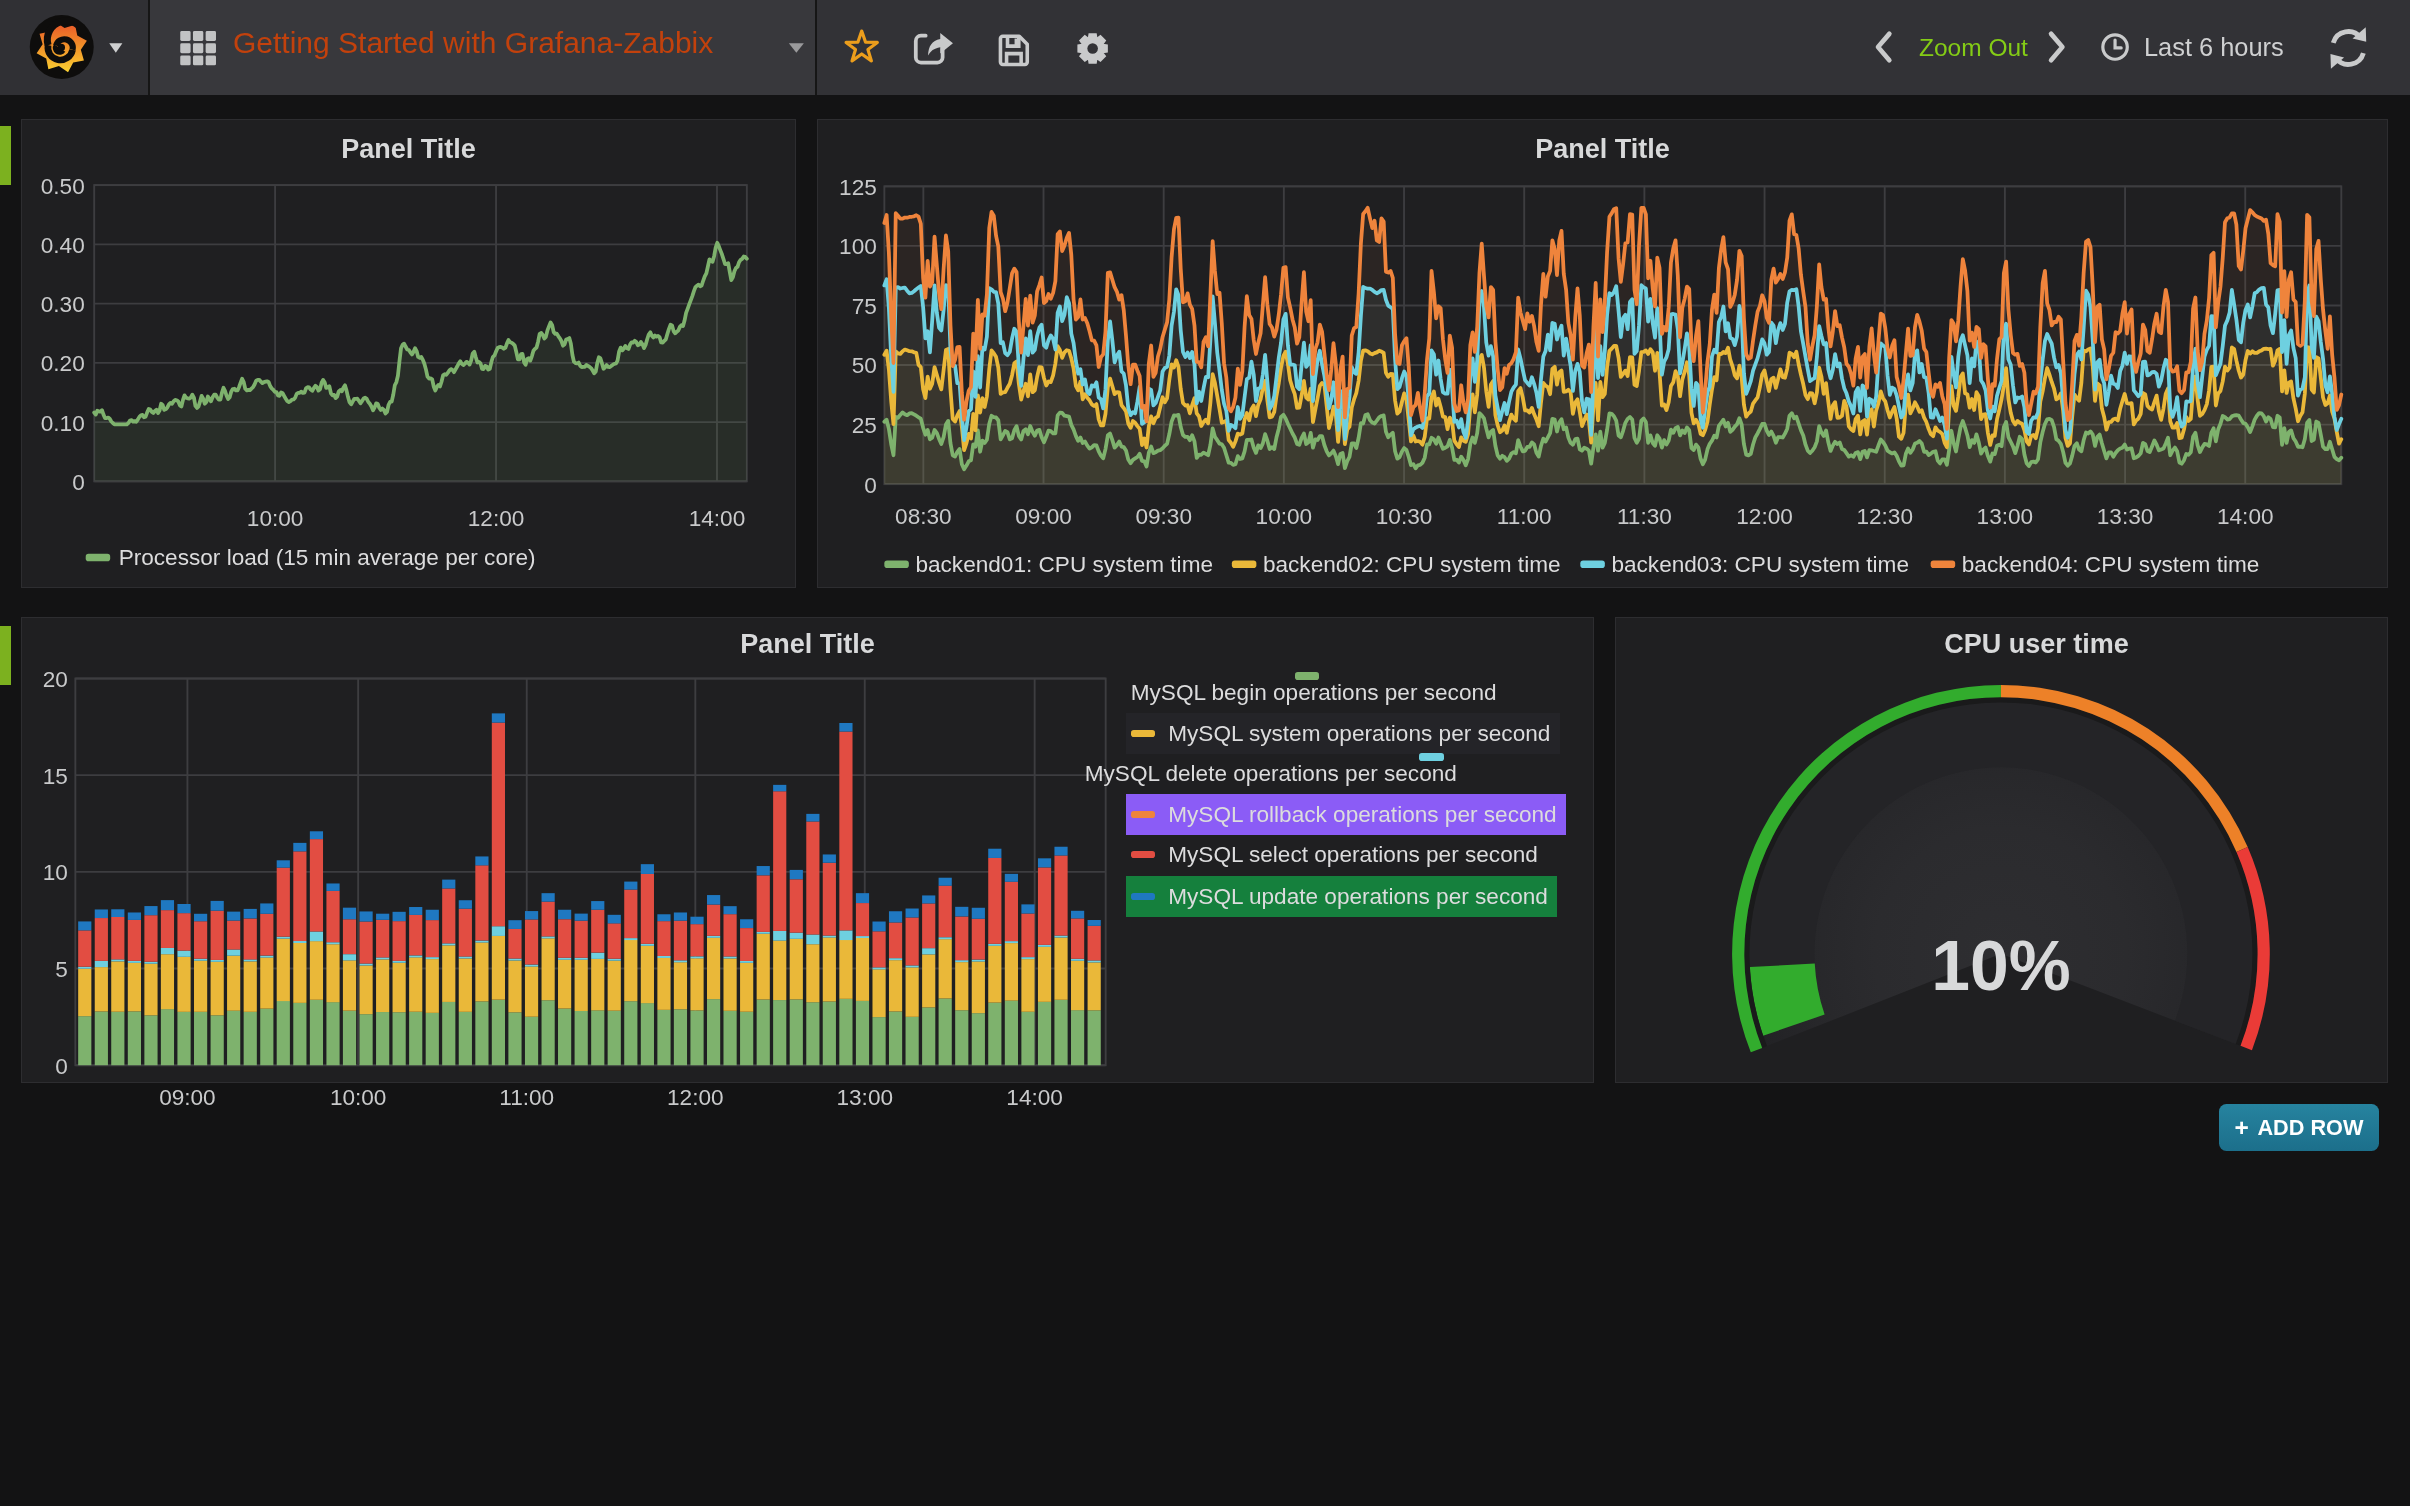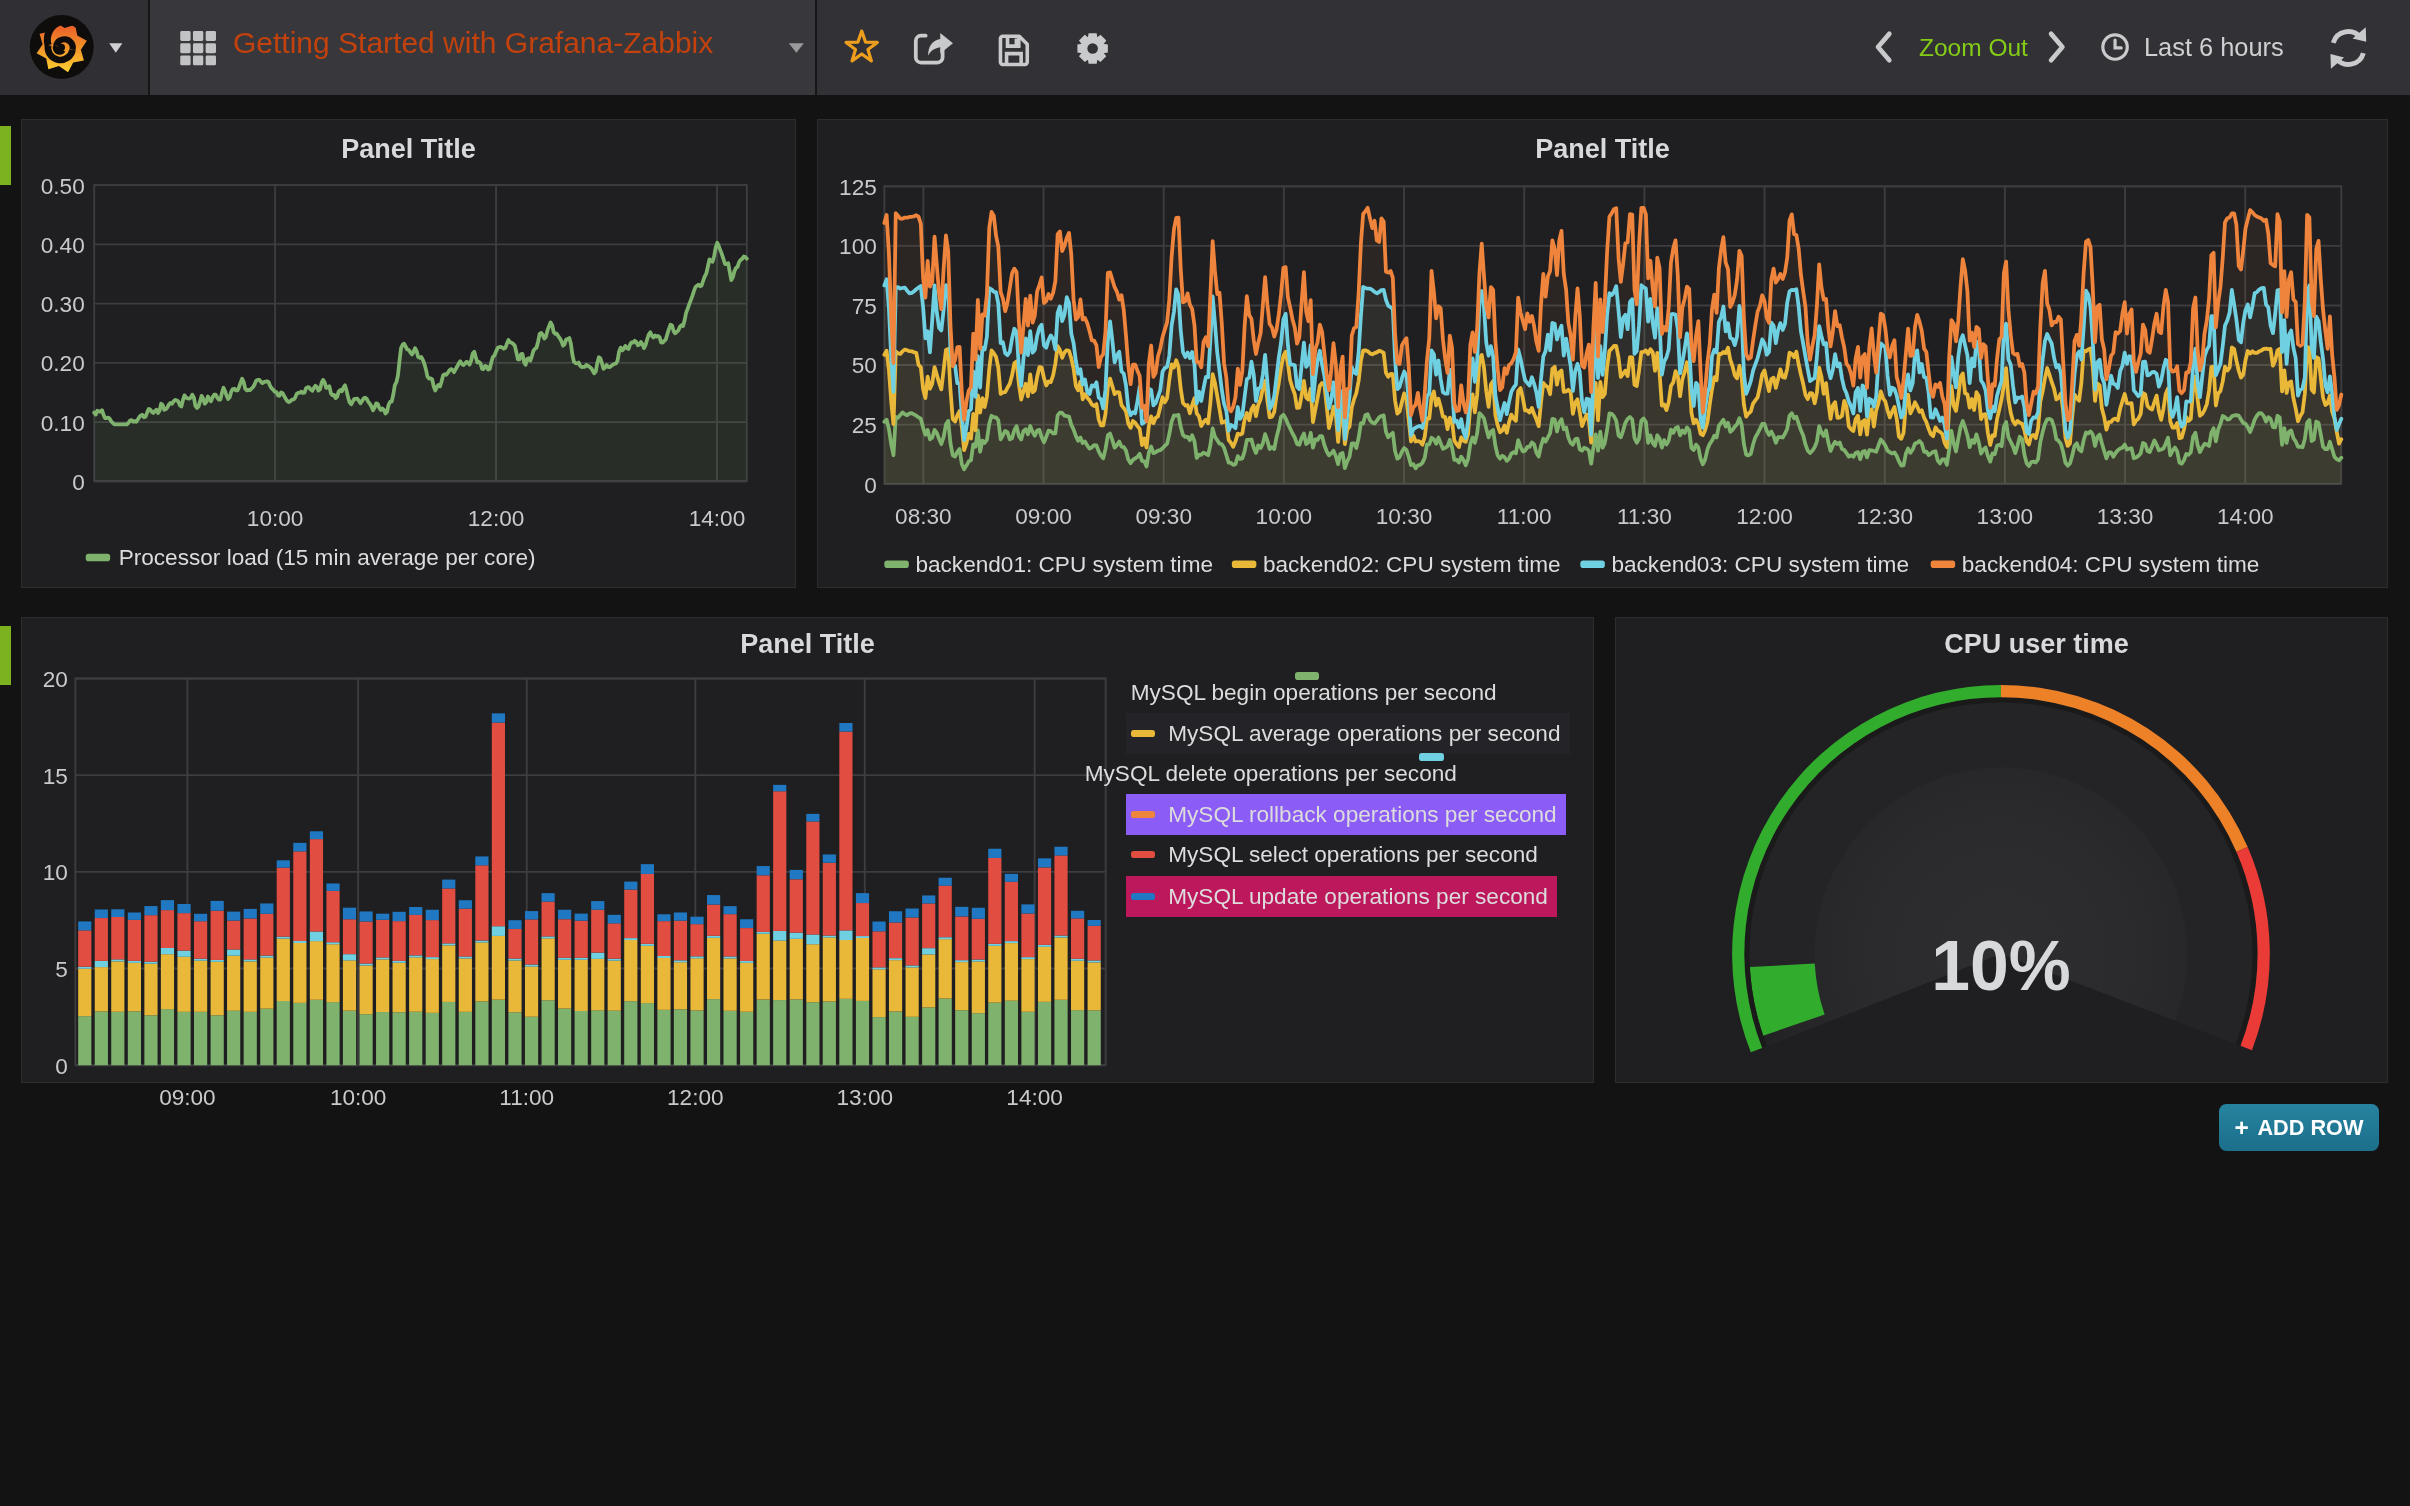--- a/index.html
+++ b/index.html
@@ -525,34 +525,34 @@
     <path d="M2386.6 899.3 A285.5 285.5 0 0 1 2391.1 1115.0 L2379.0 1110.4 A272.5 272.5 0 0 0 2374.7 904.5 Z" fill="#ea3b37"></path>
 <text x="2124.6" y="1051" text-anchor="middle" font-size="74" font-weight="bold" fill="#D8D9DA" font-family="Liberation Sans, sans-serif">10%</text>
 </svg>
 
 <div style="position:absolute;left:1126px;top:672px;height:41px;padding:0 9.4px 0 4.7px;display:flex;align-items:center;flex-direction:column;">
     <span style="display:inline-block;width:24.5px;height:7.5px;border-radius:2.8px;background:#7EB26D;margin-right:13px;"></span>
     <span style="font-size:22.6px;color:#dcdcdd;white-space:nowrap;">MySQL begin operations per second</span>
   </div>
 <div style="position:absolute;left:1126px;top:713px;height:41px;background:#242428;padding:0 9.4px 0 4.7px;display:flex;align-items:center;">
     <span style="display:inline-block;width:24.5px;height:7.5px;border-radius:2.8px;background:#EAB839;margin-right:13px;"></span>
-    <span style="font-size:22.6px;color:#dcdcdd;white-space:nowrap;">MySQL average operations per second</span>
+    <span style="font-size:22.6px;color:#dcdcdd;white-space:nowrap;">MySQL system operations per second</span>
   </div>
 <div style="position:absolute;left:1080px;top:753px;height:41px;padding:0 9.4px 0 4.7px;display:flex;align-items:flex-end;flex-direction:column;">
     <span style="display:inline-block;width:24.5px;height:7.5px;border-radius:2.8px;background:#6ED0E0;margin-right:13px;"></span>
     <span style="font-size:22.6px;color:#dcdcdd;white-space:nowrap;">MySQL delete operations per second</span>
   </div>
 <div style="position:absolute;left:1126px;top:794px;height:41px;background:#8b5cf6;padding:0 9.4px 0 4.7px;display:flex;align-items:center;">
     <span style="display:inline-block;width:24.5px;height:7.5px;border-radius:2.8px;background:#EF843C;margin-right:13px;"></span>
     <span style="font-size:22.6px;color:#dcdcdd;white-space:nowrap;">MySQL rollback operations per second</span>
   </div>
 <div style="position:absolute;left:1126px;top:834px;height:41px;padding:0 9.4px 0 4.7px;display:flex;align-items:center;">
     <span style="display:inline-block;width:24.5px;height:7.5px;border-radius:2.8px;background:#E24D42;margin-right:13px;"></span>
     <span style="font-size:22.6px;color:#dcdcdd;white-space:nowrap;">MySQL select operations per second</span>
   </div>
-<div style="position:absolute;left:1126px;top:876px;height:41px;background:#be185d;padding:0 9.4px 0 4.7px;display:flex;align-items:center;justify-content:flex-end;">
+<div style="position:absolute;left:1126px;top:876px;height:41px;background:#15803d;padding:0 9.4px 0 4.7px;display:flex;align-items:center;justify-content:flex-end;">
     <span style="display:inline-block;width:24.5px;height:7.5px;border-radius:2.8px;background:#1F78C1;margin-right:13px;"></span>
     <span style="font-size:22.6px;color:#dcdcdd;white-space:nowrap;">MySQL update operations per second</span>
   </div>
 
 <div style="position:absolute;left:2219px;top:1104px;width:160px;height:47px;border-radius:7.5px;background:linear-gradient(#26839f,#1c6f8b);display:flex;align-items:center;justify-content:center;color:#fff;font-weight:bold;font-size:21.7px;">
   <span style="font-size:24.5px;margin-right:8.5px;font-weight:bold;">+</span>ADD ROW
 </div>
 
 </body></html>

